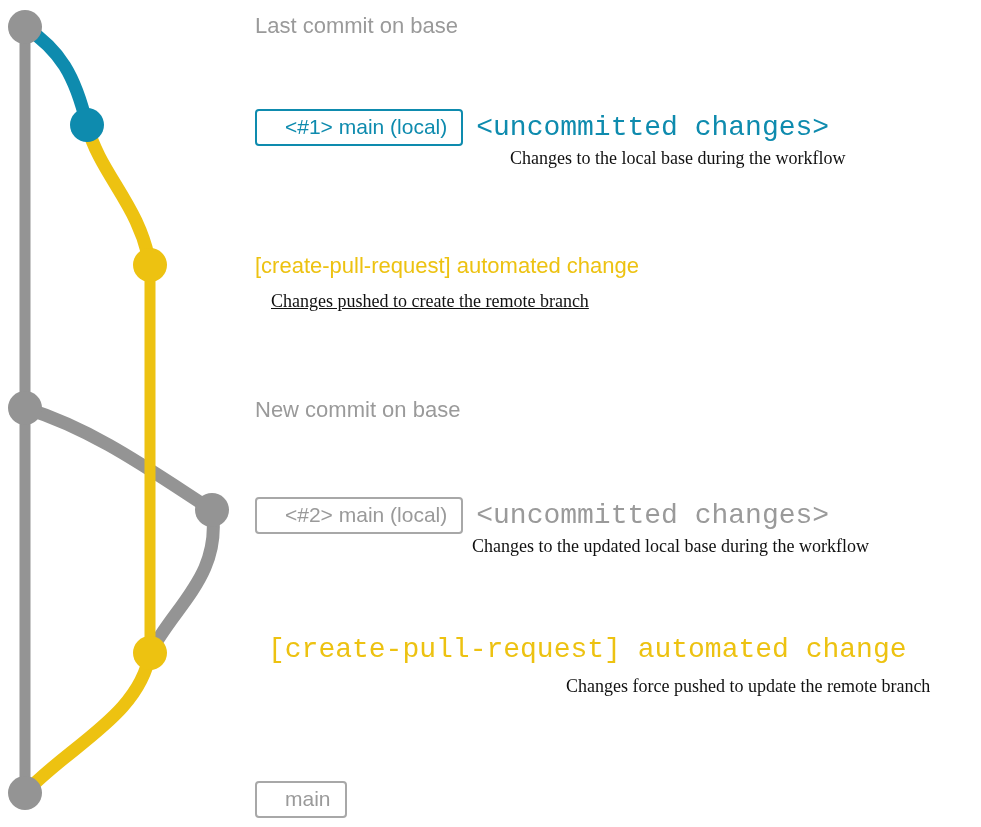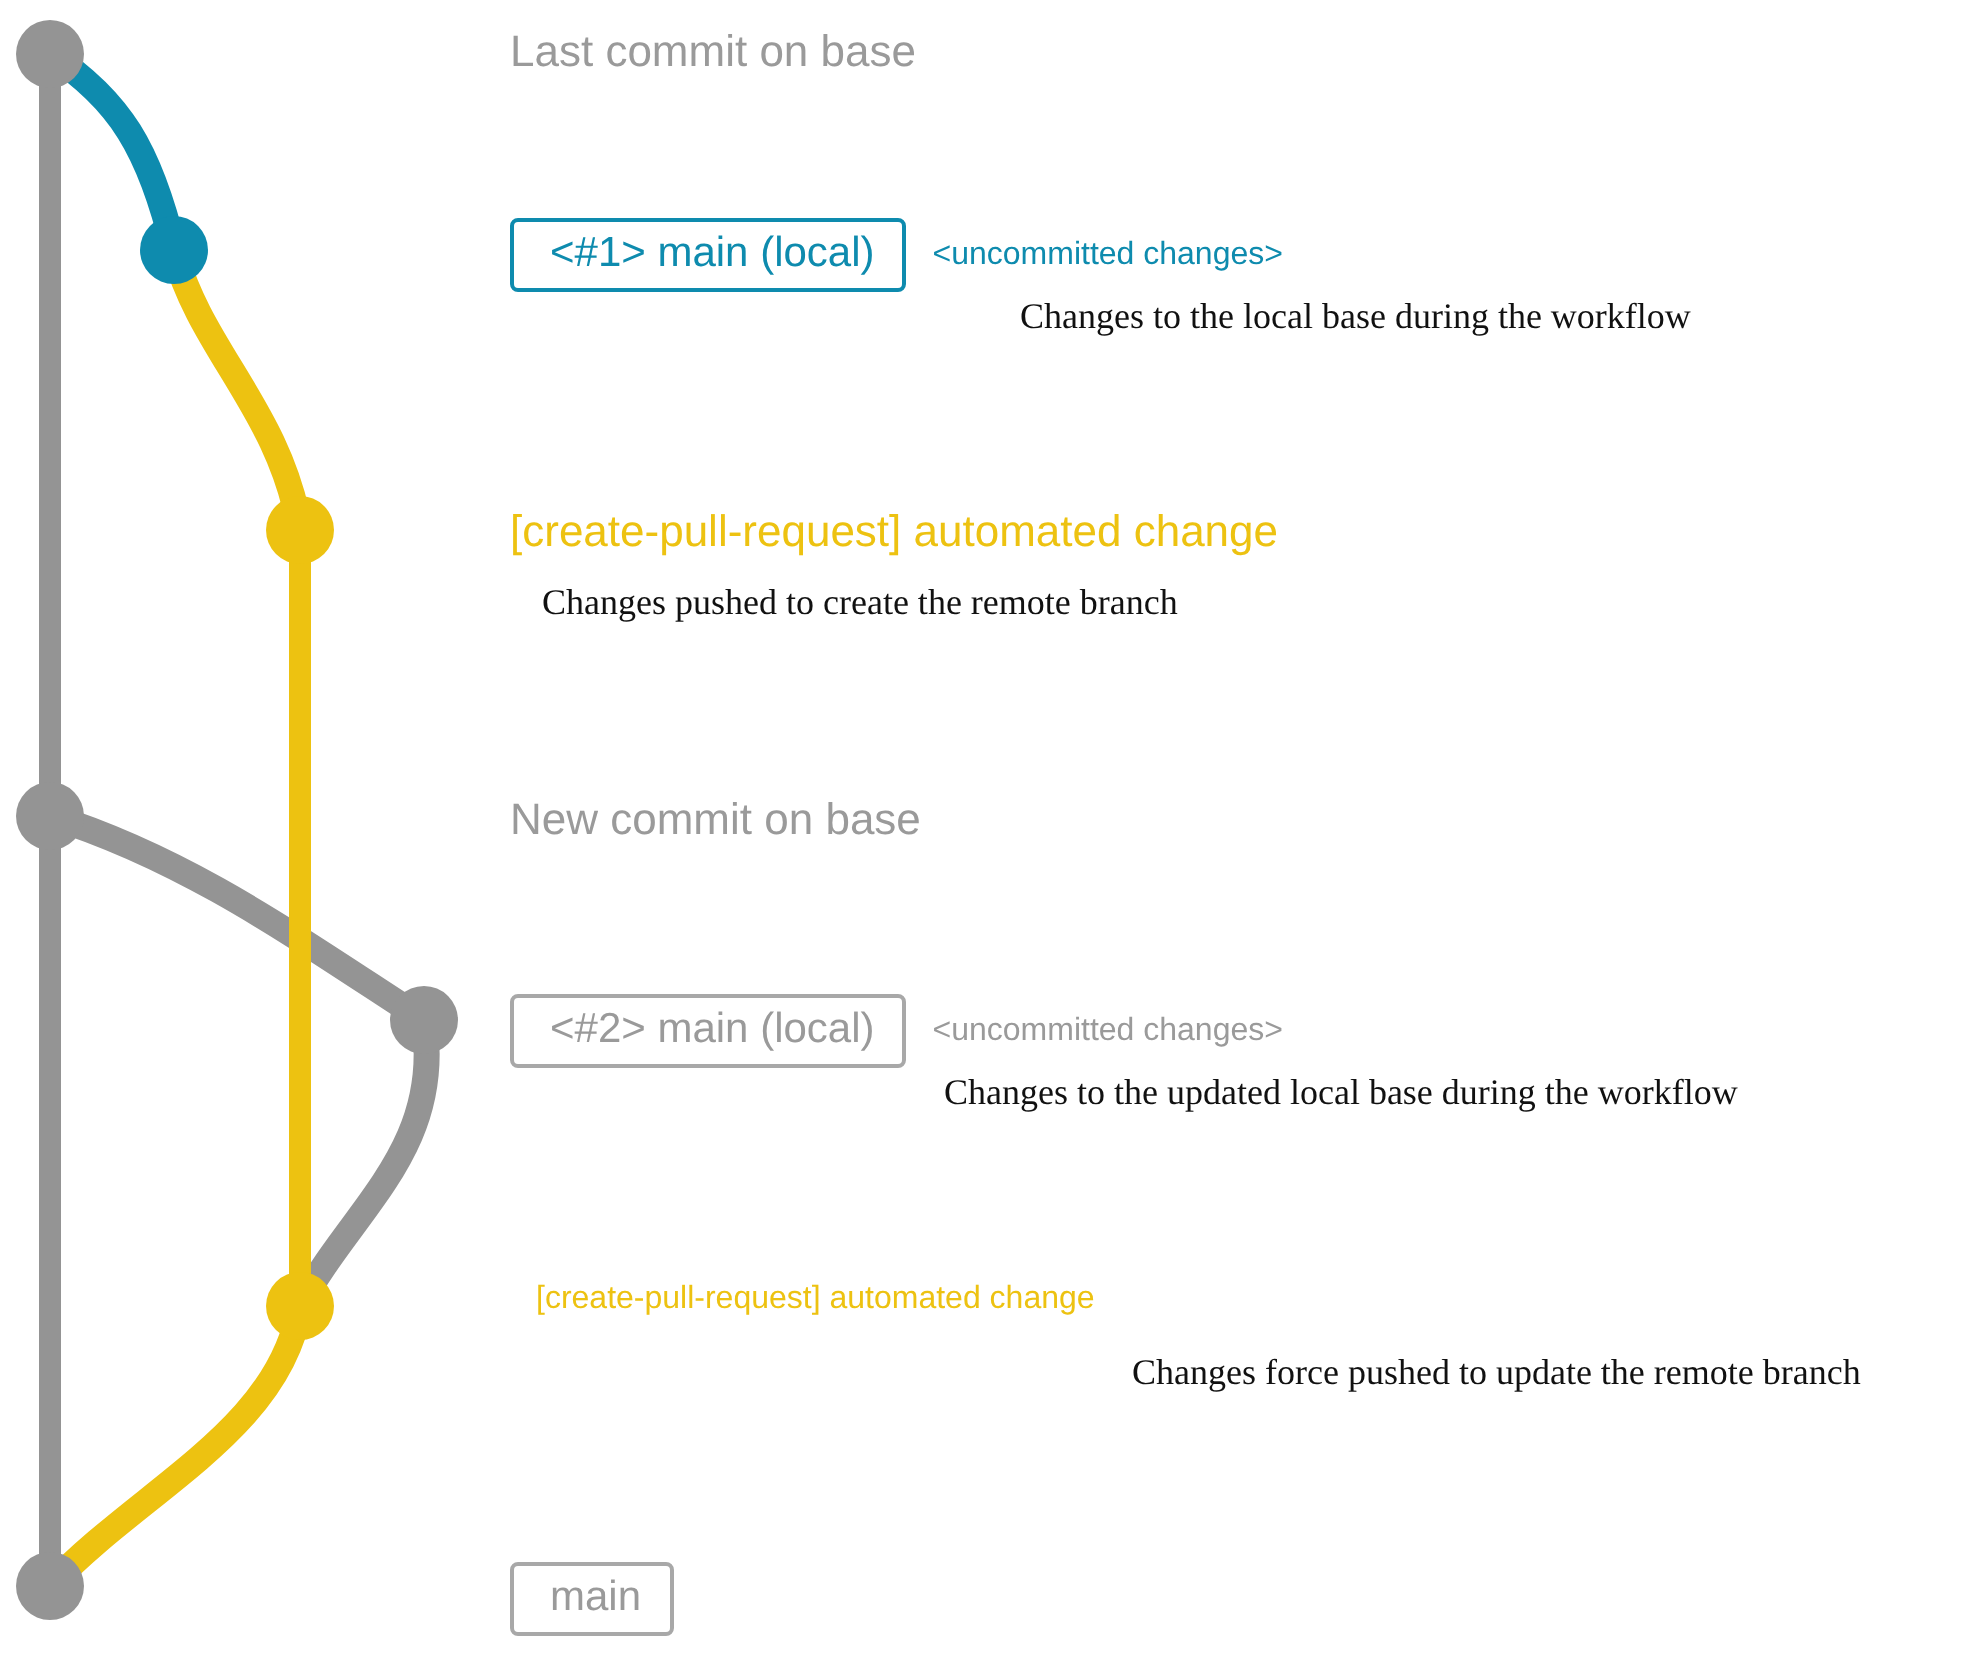--- a/index.html
+++ b/index.html
@@ -40,36 +40,37 @@
 
   .badge-line {
     display: flex;
     align-items: center;
     white-space: nowrap;
   }
   .badge {
     display: inline-block;
     border: 2px solid #9a9a9a;
     border-radius: 4px;
-    padding: 4px 14px 5px 18px;
+    padding: 4px 14px 5px 28px;
     font-size: 21px;
     line-height: 24px;
     color: #9a9a9a;
     background: #ffffff;
     white-space: nowrap;
   }
   .badge.blue   { border-color: #0e8bae; color: #0e8bae; }
   .badge.yellow { border-color: #edc211; color: #edc211; }
   .badge.gray   { border-color: #a8a8a8; color: #9a9a9a; }
 
   .badge-text {
     margin-left: 13px;
-    font-size: 16px;
+    font-size: 28px;
     line-height: 26px;
     white-space: nowrap;
+    font-family: Liberation Mono, monospace;
   }
   .badge-text.blue   { color: #0e8bae; }
   .badge-text.yellow { color: #edc211; }
   .badge-text.gray   { color: #9a9a9a; }
 
   .desc {
     position: absolute;
     font-family: "Liberation Serif", serif;
     font-size: 18px;
     line-height: 22px;
@@ -115,21 +116,21 @@
     <div class="badge-line">
       <span class="badge blue">&lt;#1&gt; main (local)</span>
       <span class="badge-text blue">&lt;uncommitted changes&gt;</span>
     </div>
   </div>
   <div class="desc" style="left:510px; top:147px;">Changes to the local base during the workflow</div>
 
   <div class="row" style="top:253px;">
     <div class="headline yellow">[create-pull-request] automated change</div>
   </div>
-  <div class="desc" style="left:271px; top:290px;">Changes pushed to create the remote branch</div>
+  <div class="desc" style="left:271px; top:290px;text-decoration:underline;">Changes pushed to create the remote branch</div>
 
   <div class="row" style="top:397px;">
     <div class="headline gray">New commit on base</div>
   </div>
 
   <div class="row" style="top:497px;">
     <div class="badge-line">
       <span class="badge gray">&lt;#2&gt; main (local)</span>
       <span class="badge-text gray">&lt;uncommitted changes&gt;</span>
     </div>

